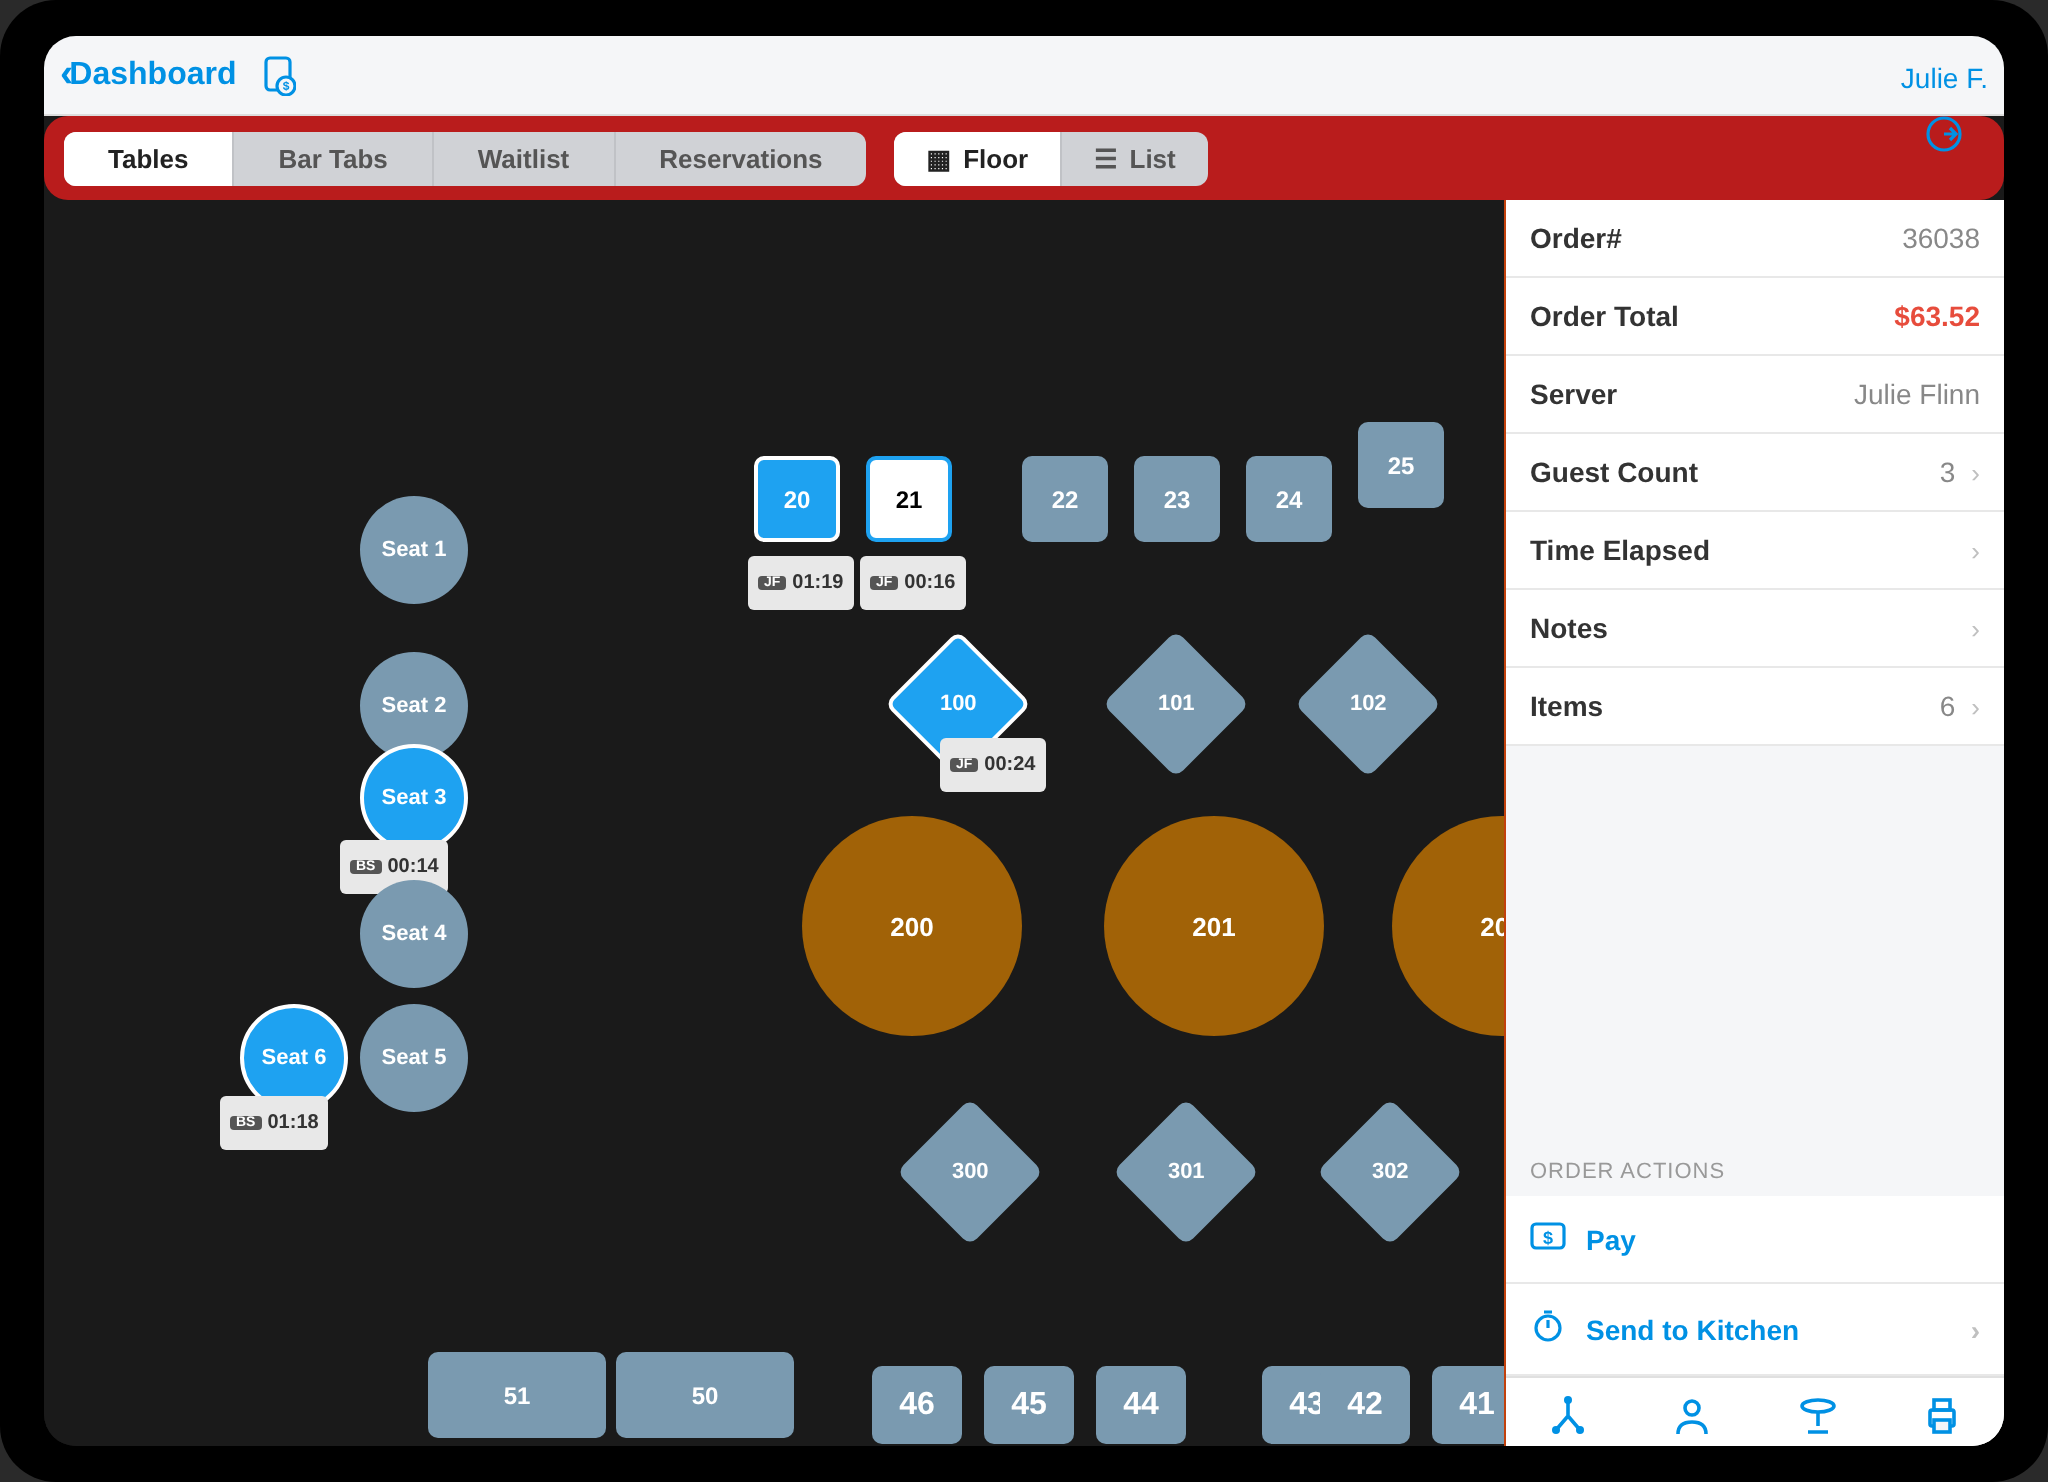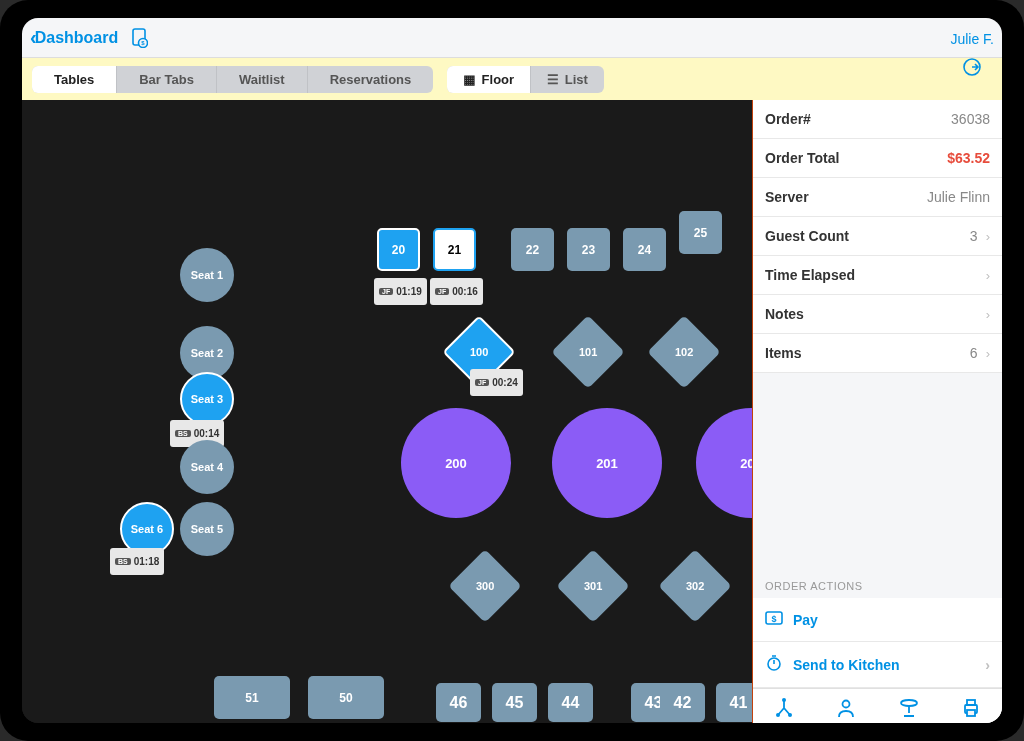--- a/index.html
+++ b/index.html
@@ -7,21 +7,21 @@
 .tablet { width: 1024px; height: 741px; background: #000; border-radius: 28px; padding: 18px 22px; position: relative; }
 .screen { width: 100%; height: 100%; background: #1a1a1a; border-radius: 16px; overflow: hidden; display: flex; flex-direction: column; }
 .header { background: #f5f6f8; height: 40px; display: flex; align-items: center; padding: 0 8px; position: relative; border-bottom: 1px solid #ddd; }
 .back-btn { display: flex; align-items: center; color: #0091e4; font-weight: 600; font-size: 16px; cursor: pointer; }
 .chevron-left { font-size: 20px; margin-right: -2px; }
 .header-icon { margin-left: 12px; color: #0091e4; }
 .header-icon svg, .user-icons svg { display: block; }
 .header-title { position: absolute; left: 50%; transform: translateX(-50%); font-weight: 700; font-size: 17px; color: #333; }
 .header-right { margin-left: auto; display: flex; align-items: center; gap: 10px; color: #0091e4; font-size: 14px; flex-direction: column; }
 .user-icons { display: flex; align-items: center; gap: 4px; }
-.tabbar { background: #fef9c3; height: 42px; display: flex; align-items: center; padding: 6px 10px; gap: 0; }
+.tabbar { background: #b91c1c; height: 42px; display: flex; align-items: center; padding: 6px 10px; gap: 0; border-radius: 12px; }
 .left-tabs, .right-tabs { display: flex; background: #d0d2d6; border-radius: 6px; overflow: hidden; }
 .tab { padding: 6px 22px; font-size: 13px; font-weight: 600; color: #555; cursor: pointer; border-right: 1px solid #c0c2c6; }
 .tab:last-child { border-right: none; }
 .tab.active { background: #fff; color: #222; }
 .right-tabs { margin-left: 14px; }
 .right-tabs .tab { padding: 6px 16px; display: flex; align-items: center; gap: 6px; }
 .content { flex: 1; display: flex; overflow: hidden; }
 .floor { flex: 1; background: #1a1a1a; position: relative; overflow: hidden; }
 .side { width: 250px; background: #f5f6f8; display: flex; flex-direction: column; border-left: 1px solid #c2410c; }
 .detail-row { display: flex; justify-content: space-between; align-items: center; padding: 11px 12px; background: #fff; border-bottom: 1px solid #e8e8e8; font-size: 14px; }
@@ -35,27 +35,27 @@
 .action-row { display: flex; align-items: center; padding: 12px; background: #fff; border-bottom: 1px solid #e8e8e8; color: #0091e4; font-weight: 600; font-size: 14px; gap: 10px; }
 .action-row .chev { margin-left: auto; color: #c0c0c0; }
 .bottom-icons { display: flex; justify-content: space-around; padding: 8px 0 4px; background: #fff; border-top: 1px solid #e0e0e0; color: #0091e4; }
 .bottom-icons .bi { width: 22px; height: 22px; }
 
 
 .seat { position: absolute; width: 54px; height: 54px; border-radius: 50%; background: #7a9ab0; color: #fff; display: flex; align-items: center; justify-content: center; font-size: 11px; font-weight: 600; cursor: pointer; }
 .seat.active { background: #1ea2f1; border: 2px solid #fff; }
 .sq { position: absolute; background: #7a9ab0; color: #fff; display: flex; align-items: center; justify-content: center; font-weight: 600; font-size: 12px; border-radius: 5px; cursor: pointer; }
 .sq.small { width: 43px; height: 43px; }
-.sq.med { width: 76px; height: 43px; }
+.sq.med { width: 89px; height: 43px; }
 .sq.bar { width: 45px; height: 39px; font-size: 16px; }
 .sq.active { background: #1ea2f1; border: 2px solid #fff; }
 .sq.selected { background: #fff; color: #000; border: 2px solid #1ea2f1; }
 .timer { position: absolute; background: #e8e8e8; color: #333; font-size: 10px; padding: 8px 5px; border-radius: 3px; display: flex; align-items: center; gap: 3px; font-weight: 600; }
 .timer .badge { background: #555; color: #fff; font-size: 7px; padding: 0 3px; border-radius: 2px; }
-.round { position: absolute; background: #8b5cf6; border-radius: 50%; color: #fff; display: flex; align-items: center; justify-content: center; font-weight: 600; font-size: 13px; cursor: pointer; }
+.round { position: absolute; background: #a16207; border-radius: 50%; color: #fff; display: flex; align-items: center; justify-content: center; font-weight: 600; font-size: 13px; cursor: pointer; }
 .round.big { width: 110px; height: 110px; }
 .diamond { position: absolute; width: 52px; height: 52px; background: #7a9ab0; transform: rotate(45deg); border-radius: 5px; color: #fff; display: flex; align-items: center; justify-content: center; font-weight: 600; font-size: 11px; cursor: pointer; }
 .diamond.active { background: #1ea2f1; border: 2px solid #fff; }
 .diamond span { transform: rotate(-45deg); }
 </style>
 </head>
 <body>
 
 <div class="tablet">
   <div class="screen">

